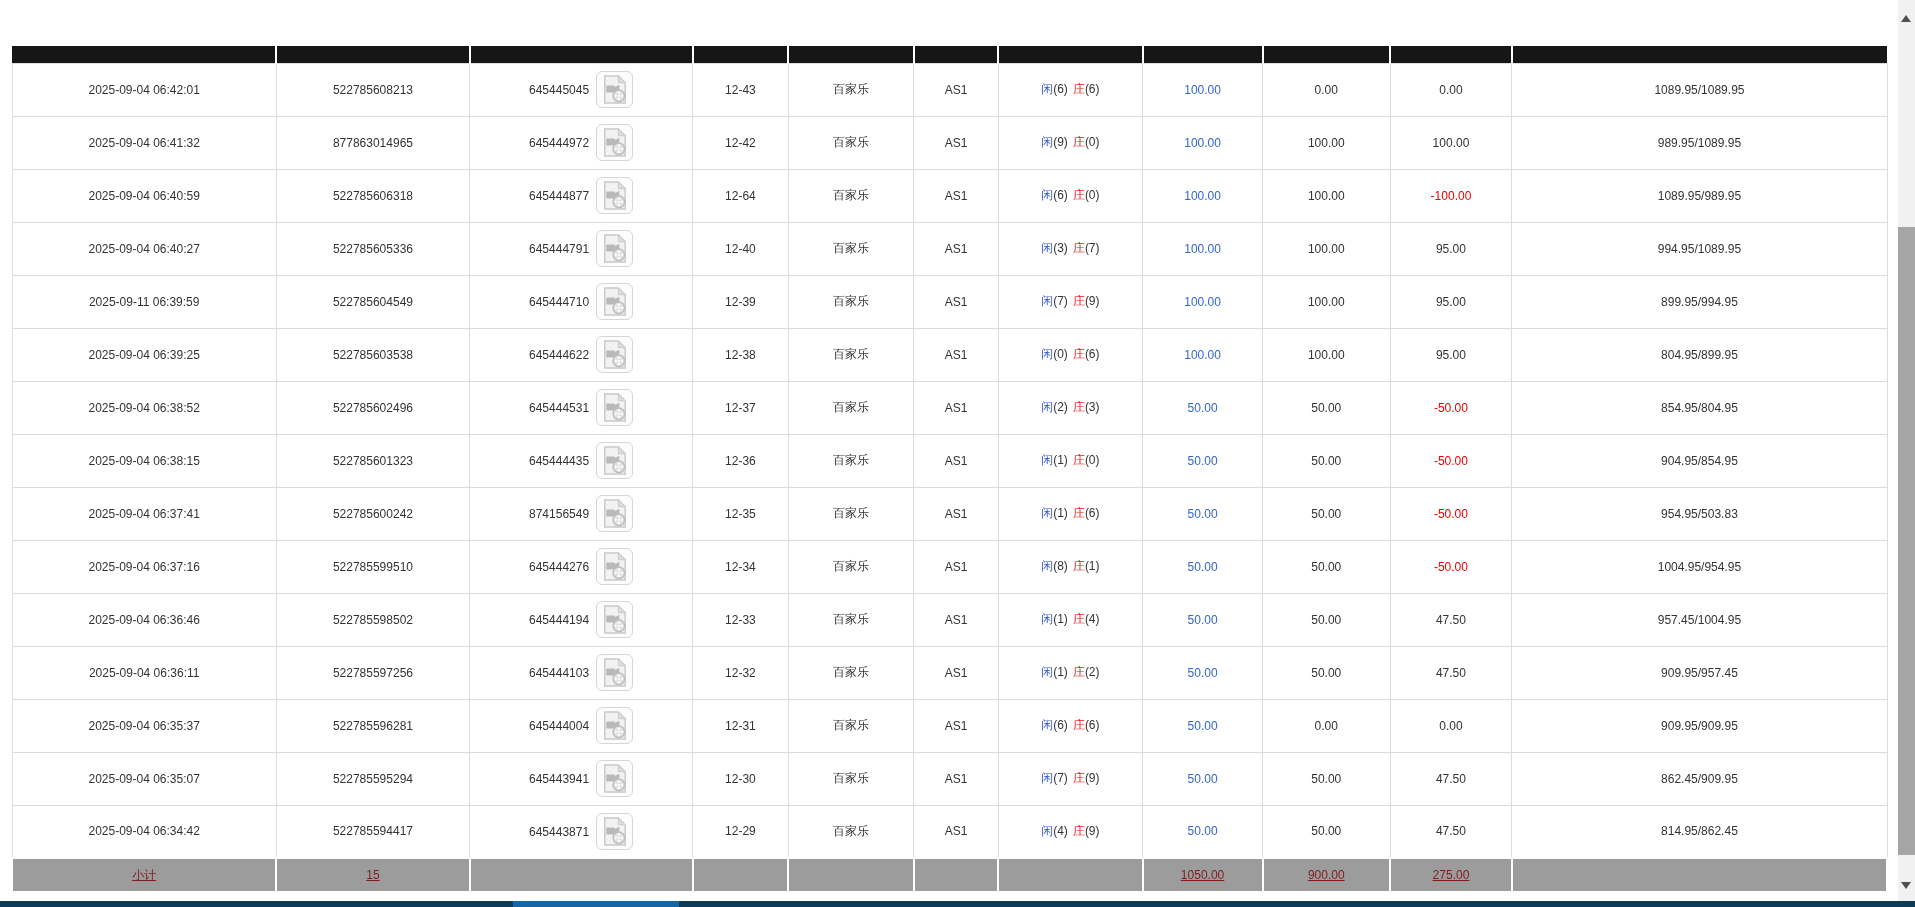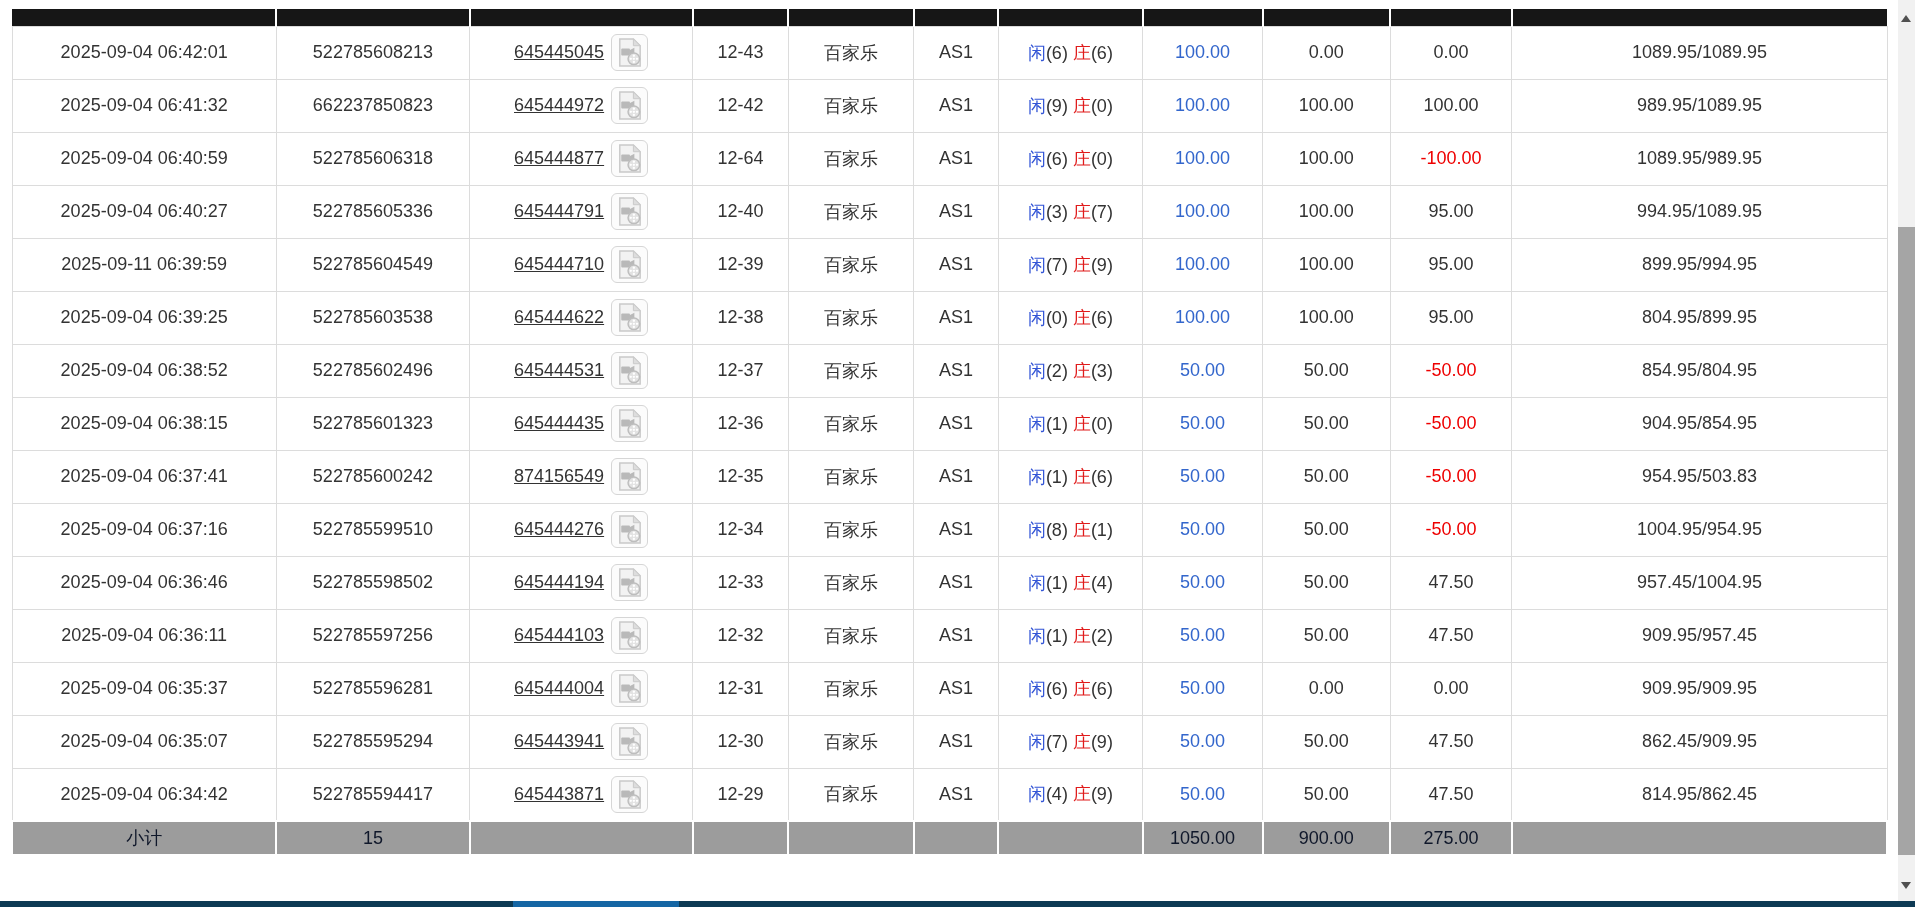--- a/index.html
+++ b/index.html
@@ -11,21 +11,22 @@
     color: #333;
   }
   .table-wrap {
     position: absolute;
     left: 11px; top: 9px; right: 27px;
   }
   table.records {
     width: 100%;
     border-collapse: collapse;
     table-layout: fixed;
-    font-size: 18px;
+    font-size: 12px;
+    margin-top: 37px;
   }
   thead th {
     background: #161616;
     height: 17px;
     padding: 0;
     border-left: 2px solid #fff;
     font-weight: normal;
   }
   thead th:first-child { border-left: none; }
   tbody td {
@@ -47,28 +48,29 @@
     display: inline-block;
     width: 37px; height: 37px;
     border: 1px solid #d6d6d6;
     border-radius: 6px;
     background: #fcfcfc;
     vertical-align: middle;
     margin-left: 7px;
     padding: 1px 0 0 0;
     cursor: pointer;
   }
-  .game-no { vertical-align: middle; text-decoration: underline; }
+  .game-no { vertical-align: middle; }
   tfoot td {
     background: #9c9c9c;
-    color: #0f172a;
+    color: #7f1d1d;
     text-align: center;
     height: 34px;
     border: 2px solid #fff;
     white-space: nowrap;
+    text-decoration: underline;
   }
   
   .vscrollbar {
     position: absolute;
     top: 0; right: 0;
     width: 17px;
     height: 901px;
     background: #f1f1f1;
   }
   .vscroll-arrow {
@@ -161,21 +163,21 @@
           <td>百家乐</td>
           <td>AS1</td>
           <td><span class="p-label">闲</span><span class="pts gap">(6)</span><span class="b-label">庄</span><span class="pts">(6)</span></td>
           <td><a class="link">100.00</a></td>
           <td>0.00</td>
           <td>0.00</td>
           <td>1089.95/1089.95</td>
         </tr>
         <tr>
           <td>2025-09-04 06:41:32</td>
-          <td>662237850823</td>
+          <td>877863014965</td>
           <td><span class="game-no">645444972</span><button class="video-btn">
   <svg width="33" height="33" viewBox="0 0 34 34">
     <path d="M7 3 h14 l7 7 v21 h-21 z" fill="#f2f2f2" stroke="#c9c9c9" stroke-width="1.5"></path>
     <path d="M21 3 l7 7 h-7 z" fill="#dddddd" stroke="#c9c9c9" stroke-width="1"></path>
     <rect x="8.5" y="13" width="9" height="7" rx="1" fill="#b9b9b9"></rect>
     <polygon points="17.5,14.5 22,12 22,21 17.5,18.5" fill="#b9b9b9"></polygon>
     <circle cx="21.5" cy="23.5" r="6" fill="#e2e2e2" stroke="#bdbdbd" stroke-width="1.5"></circle>
     <circle cx="21.5" cy="23.5" r="1.2" fill="#fff"></circle>
     <circle cx="21.5" cy="20.3" r="1.2" fill="#fff"></circle>
     <circle cx="21.5" cy="26.7" r="1.2" fill="#fff"></circle>

